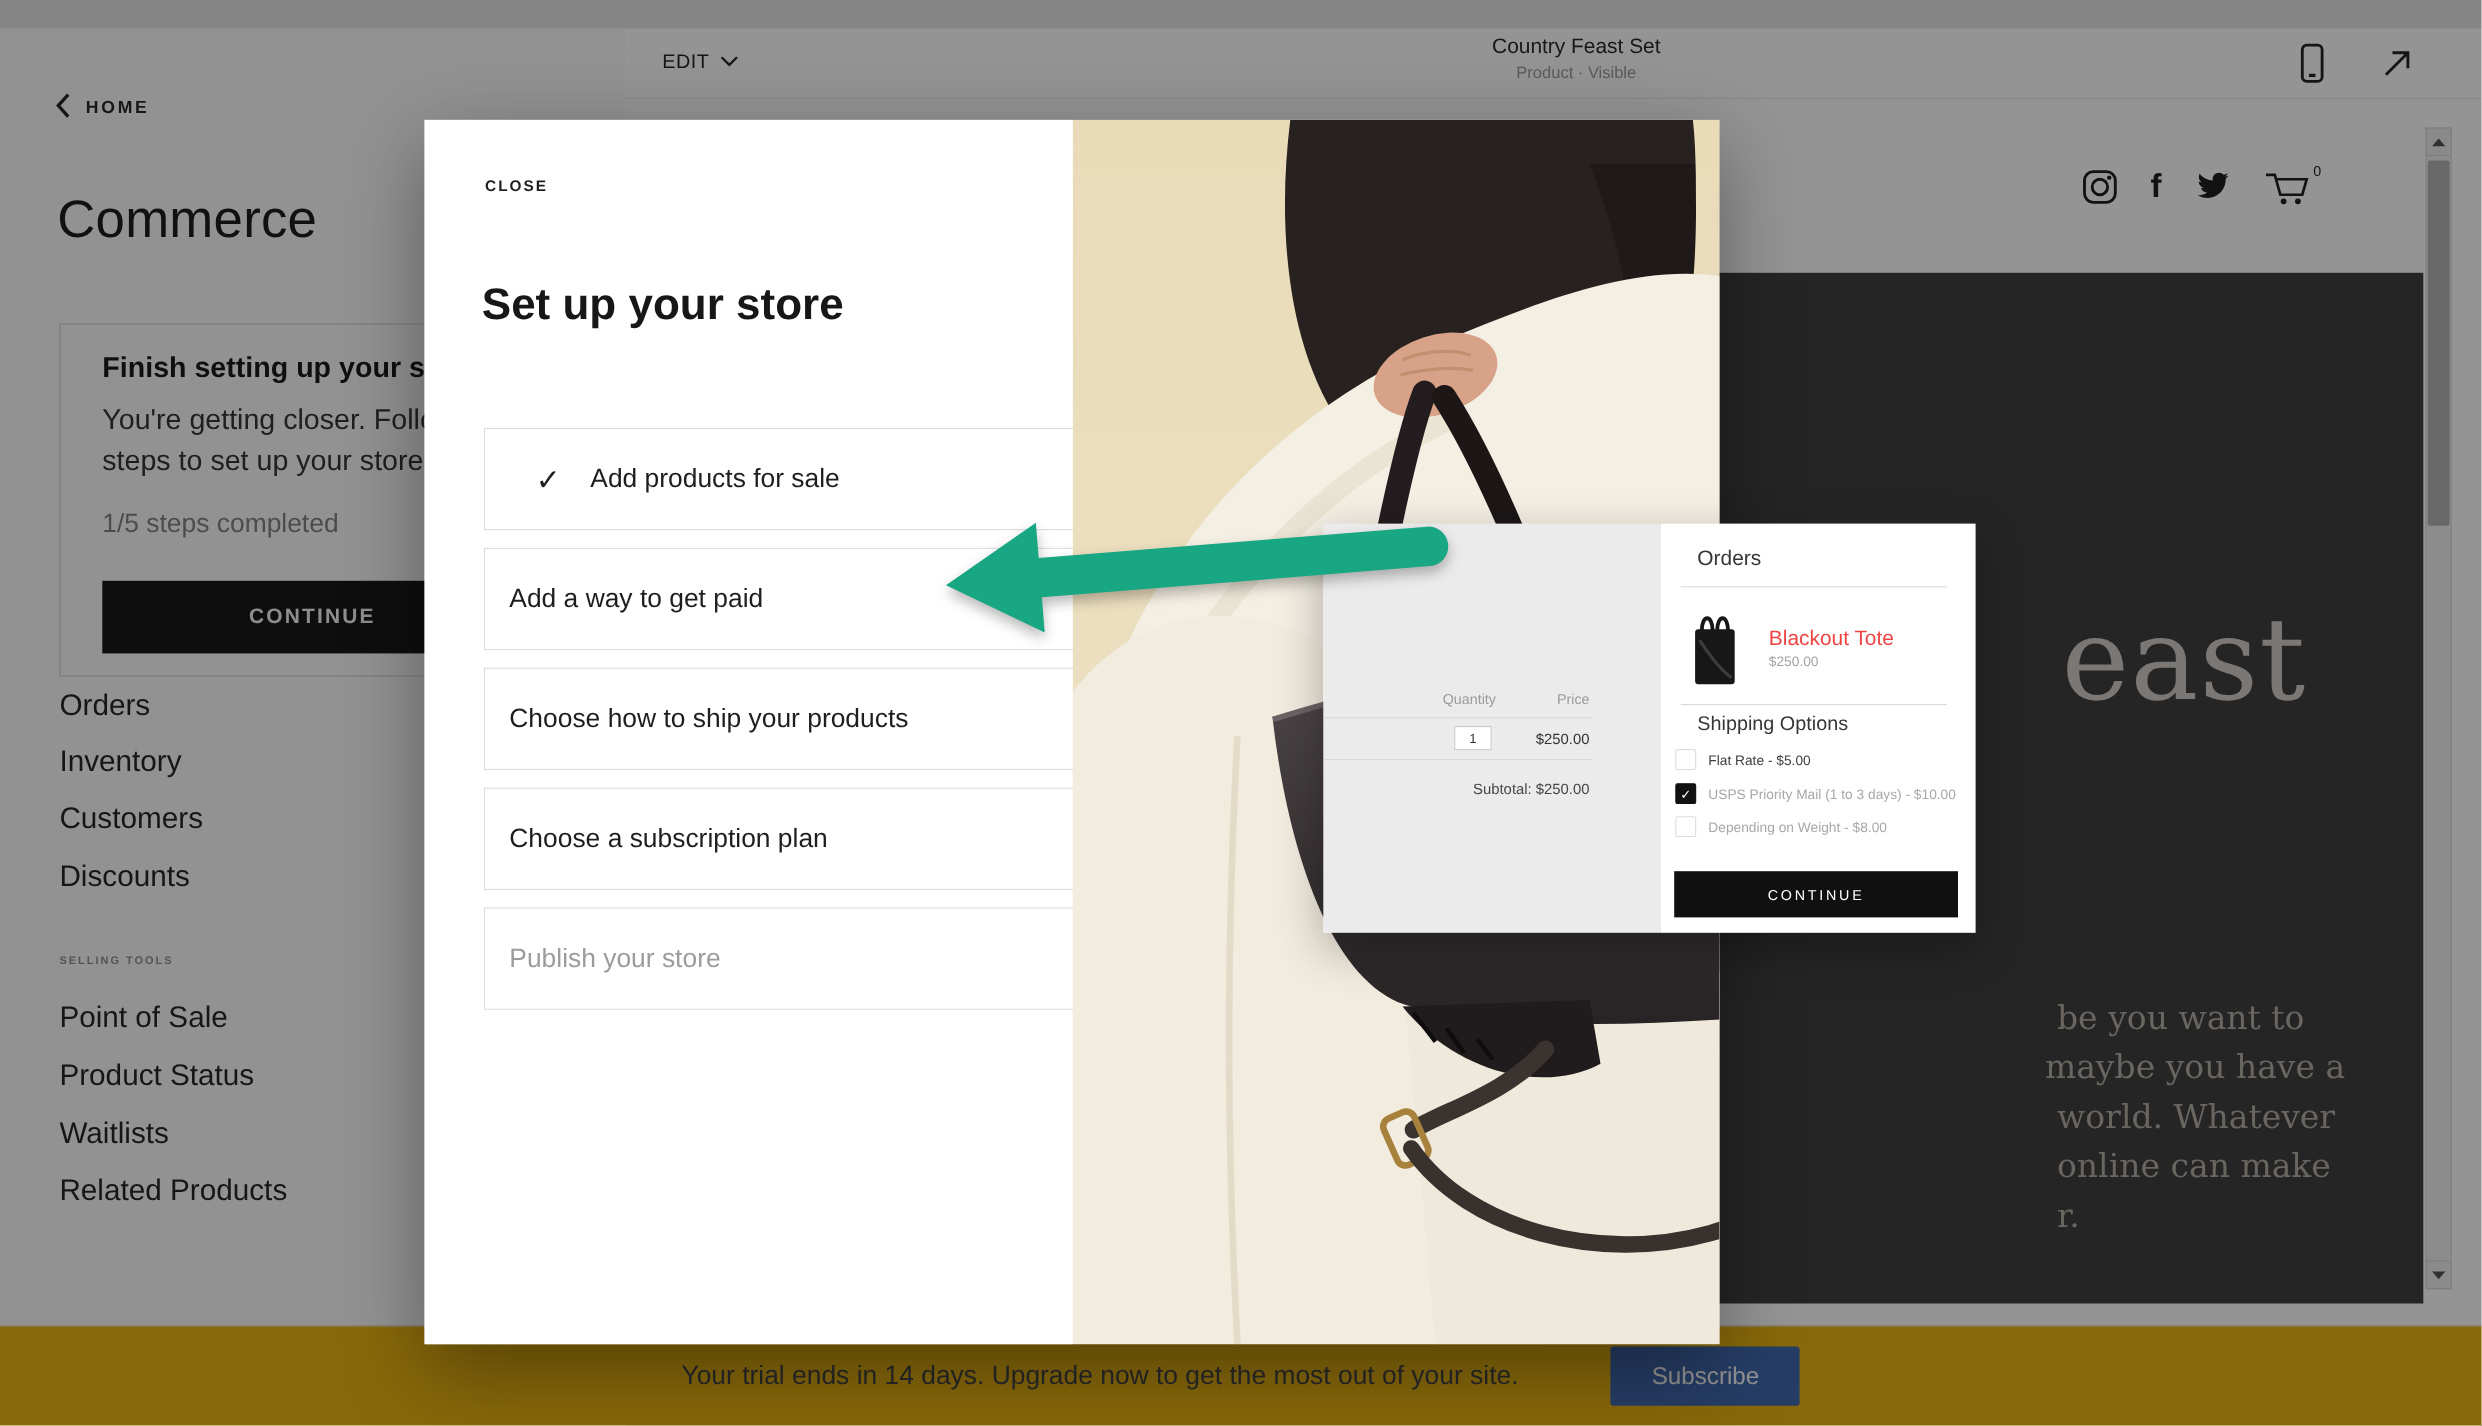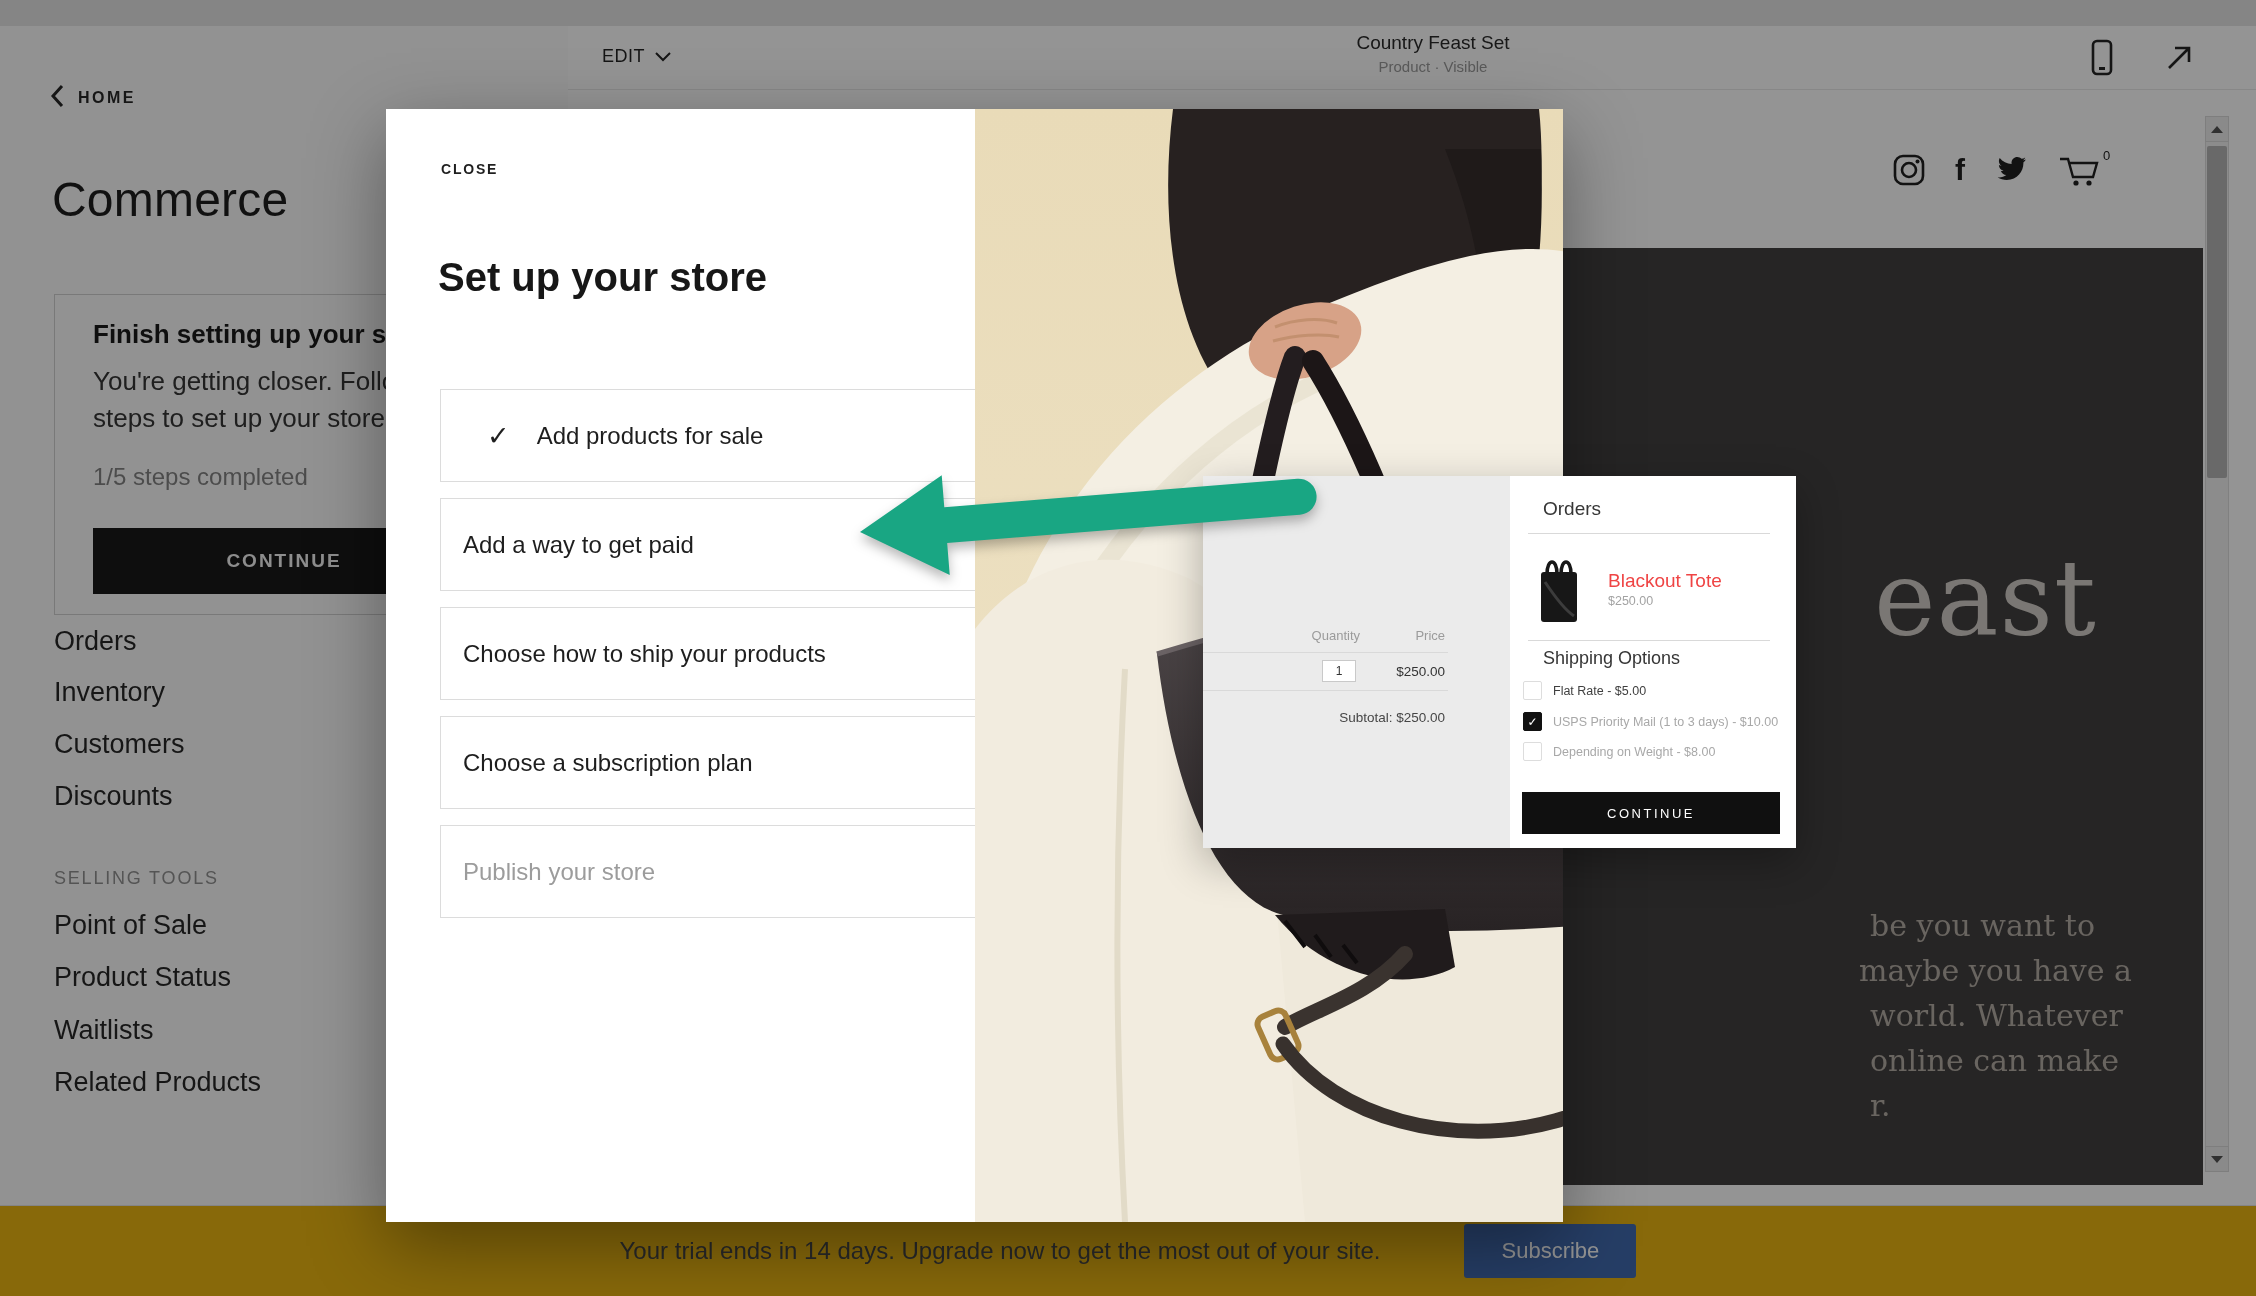--- a/index.html
+++ b/index.html
@@ -14,21 +14,21 @@
   .home-label{font-size:16px;font-weight:700;letter-spacing:2.5px;color:#1d1d1d;}
   .commerce{left:52px;top:146px;font-size:48px;font-weight:500;color:#141414;letter-spacing:.2px;}
   .setup-card{left:54px;top:268px;width:486px;height:321px;border:1px solid #cfcfcf;box-sizing:border-box;}
   .setup-title{left:38px;top:24px;font-size:26px;font-weight:700;color:#111;white-space:nowrap;}
   .setup-body{left:38px;top:68px;width:424px;font-size:26px;line-height:37px;color:#2e2e2e;}
   .setup-progress{left:38px;top:168px;font-size:24px;color:#7f7f7f;}
   .setup-cta{left:38px;top:233px;width:382px;height:66px;background:#101010;color:#f2f2f2;
              display:flex;align-items:center;justify-content:center;font-size:19px;
              letter-spacing:2px;font-weight:600;cursor:pointer;}
   .nav-item{left:54px;font-size:27px;color:#1d1d1d;cursor:pointer;white-space:nowrap;}
-  .nav-sec{left:54px;font-size:18px;font-weight:400;letter-spacing:1.8px;color:#8d8d8d;}
+  .nav-sec{left:54px;font-size:10px;font-weight:700;letter-spacing:1.8px;color:#8d8d8d;}
 
   #headerbar{left:568px;top:26px;width:1688px;height:64px;background:#fff;border-bottom:1px solid #e7e7e7;box-sizing:border-box;}
   .edit-group{left:34px;top:20px;display:flex;align-items:center;gap:10px;cursor:pointer;}
   .edit-label{font-size:18px;color:#1c1c1c;letter-spacing:.5px;}
   .hdr-center{left:829px;top:6px;transform:translateX(-50%);text-align:center;margin-left:36px;}
   .hdr-title{font-size:19px;color:#222;font-weight:500;}
   .hdr-sub{font-size:15px;color:#979797;margin-top:4px;}
   .hdr-phone{right:143px;top:13px;cursor:pointer;}
   .hdr-open{right:62px;top:17px;cursor:pointer;}
 

